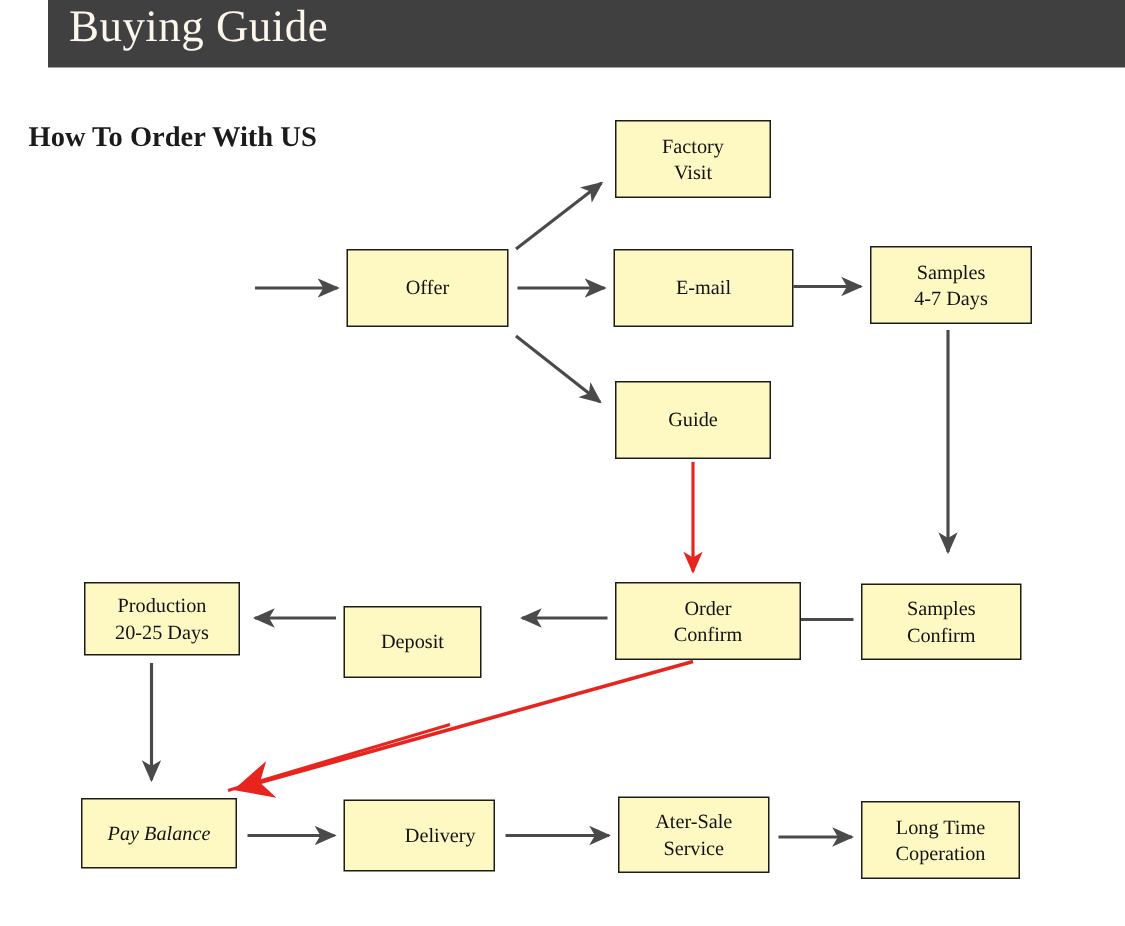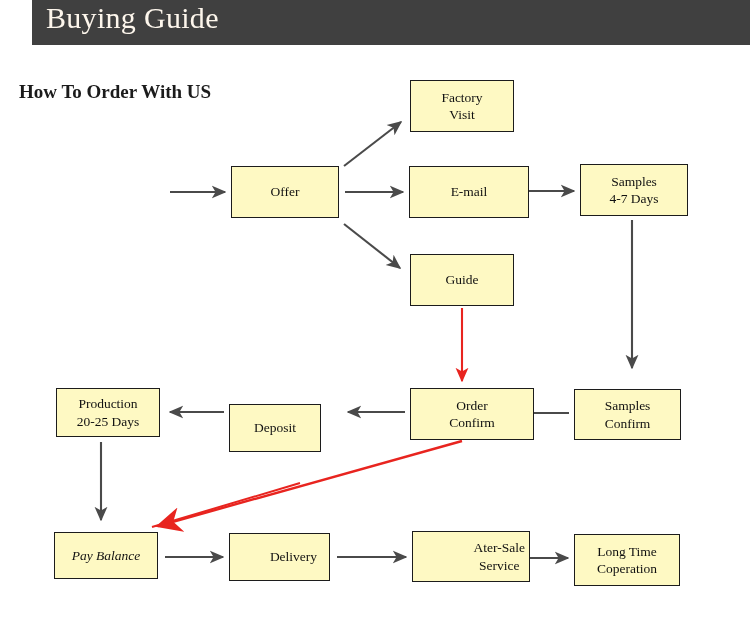--- a/index.html
+++ b/index.html
@@ -178,21 +178,21 @@
   </div>
 
   <div class="flow-box" style="left:54px;  top:532px; width:104px; height:47px;font-style:italic;">
     <span class="boxlabel">Pay Balance</span>
   </div>
 
   <div class="flow-box" style="left:229px; top:533px; width:101px; height:48px;padding-left:32px;">
     <span class="boxlabel">Delivery</span>
   </div>
 
-  <div class="flow-box" style="left:412px; top:531px; width:118px; height:51px;justify-content:flex-end;">
+  <div class="flow-box" style="left:412px; top:531px; width:101px; height:51px;">
     <span class="boxlabel">Ater-Sale
 Service</span>
   </div>
 
   <div class="flow-box" style="left:574px; top:534px; width:106px; height:52px;text-align:center;">
     <span class="boxlabel">Long Time
 Coperation</span>
   </div>
 
 </div>

